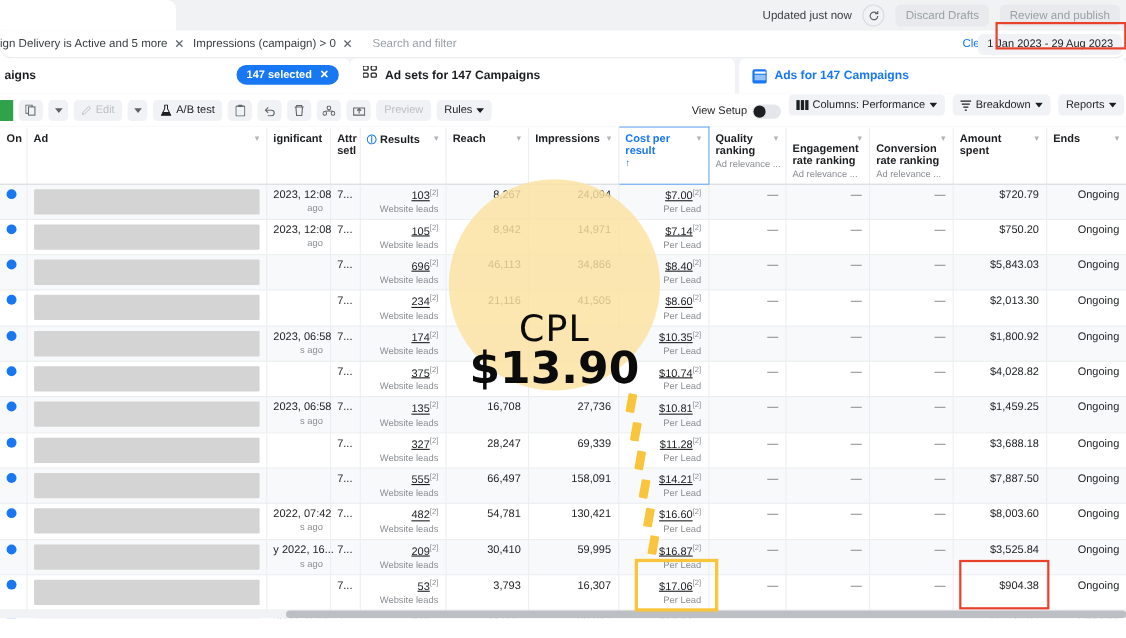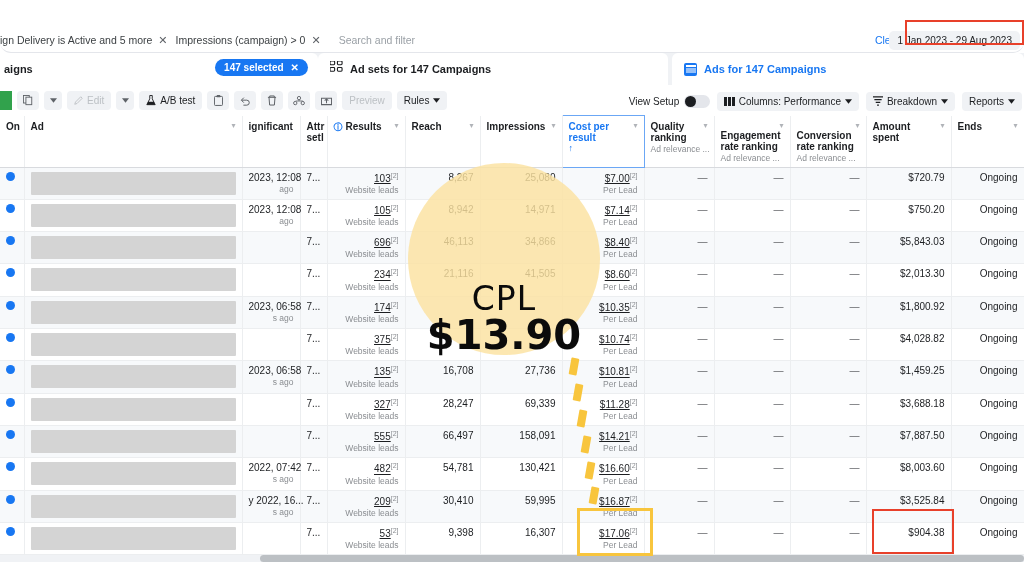--- a/index.html
+++ b/index.html
@@ -97,21 +97,21 @@
   .tb {
     height:19px; background:#f0f2f5; border-radius:4px;
     display:flex; align-items:center; justify-content:center;
     font-size:10px; color:#1c1e21; gap:4px; padding:0 7px; cursor:pointer;
   }
   .tb.disabled { color:#bcc0c4; }
   .tb.icon { width:22px; padding:0; }
   .tb.caret { width:18px; padding:0; }
   .toolbar-right {
     position:absolute; right:2px; top:0; height:30px;
-    display:flex; align-items:center; gap:7px;
+    display:flex; gap:7px;
   }
   .viewsetup { display:flex;align-items:center;gap:5px;font-size:10px;color:#1c1e21; }
   .toggle {
     width:26px;height:13px;background:#e4e6eb;border-radius:7px;position:relative;
   }
   .toggle .knob{position:absolute;left:1px;top:1px;width:11px;height:11px;border-radius:50%;background:#1c1e21;}
   .cols-icon { display:flex; gap:1.5px; align-items:flex-end; }
   .cols-icon i { display:block;width:2.5px;background:#1c1e21; }
 
   
@@ -182,20 +182,34 @@
     position:absolute; left:872px; top:509px; width:82px; height:45px;
     border:2px solid #e8402a; pointer-events:none;
   }
   .bottom-strip { position:absolute; left:0; bottom:0; width:1024px; height:18px; background:#fff; }
 </style>
 </head>
 <body>
 
 <div id="root">
 
+  <div class="topbar">
+    <div class="browser-tab"></div>
+    <div class="top-right">
+      <span class="updated-txt">Updated just now</span>
+      <span class="refresh-btn">
+        <svg width="11" height="11" viewBox="0 0 16 16">
+            <path d="M13 8a5 5 0 1 1-1.5-3.6" fill="none" stroke="#5f6368" stroke-width="1.6"></path>
+            <path d="M13 1.5V5H9.5" fill="none" stroke="#5f6368" stroke-width="1.6"></path>
+          </svg>
+      </span>
+      <span class="ghost-btn">Discard Drafts</span>
+      <span class="ghost-btn">Review and publish</span>
+    </div>
+  </div>
 
   <div class="filterbar">
     <span class="chip">
       <span>ign Delivery is Active and 5 more</span>
       <span class="x">✕</span>
     </span>
     <span class="chip">
       <span>Impressions (campaign) &gt; 0</span>
       <span class="x">✕</span>
     </span>
@@ -388,21 +402,21 @@
       <tbody id="tbody">
           <tr>
             <td class="lft"><span class="dot"></span></td>
             <td class="lft">
               <span class="redact"></span>
             </td>
             <td>2023, 12:08<span class="sub">ago</span></td>
             <td class="lft">7...</td>
             <td><span class="lnk">103</span><span class="sup">[2]</span><span class="sub">Website leads</span></td>
             <td>8,267</td>
-            <td>25,080</td>
+            <td>24,094</td>
             <td><span class="lnk">$7.00</span><span class="sup">[2]</span><span class="sub">Per Lead</span></td>
             <td class="dash">—</td>
             <td class="dash">—</td>
             <td class="dash">—</td>
             <td>$720.79</td>
             <td>Ongoing</td>
           </tr>
           <tr>
             <td class="lft"><span class="dot"></span></td>
             <td class="lft">
@@ -574,21 +588,21 @@
             <td>Ongoing</td>
           </tr>
           <tr>
             <td class="lft"><span class="dot"></span></td>
             <td class="lft">
               <span class="redact"></span>
             </td>
             <td></td>
             <td class="lft">7...</td>
             <td><span class="lnk">53</span><span class="sup">[2]</span><span class="sub">Website leads</span></td>
-            <td>9,398</td>
+            <td>3,793</td>
             <td>16,307</td>
             <td><span class="lnk">$17.06</span><span class="sup">[2]</span><span class="sub">Per Lead</span></td>
             <td class="dash">—</td>
             <td class="dash">—</td>
             <td class="dash">—</td>
             <td>$904.38</td>
             <td>Ongoing</td>
           </tr>
           <tr>
             <td class="lft"><span class="dot"></span></td>

